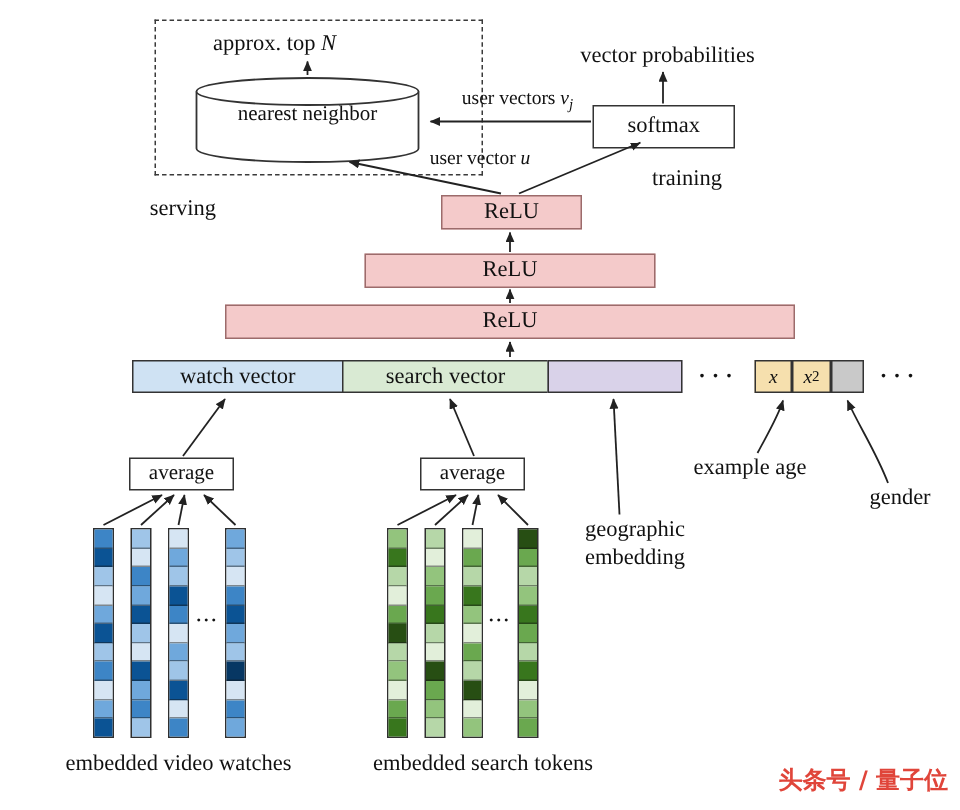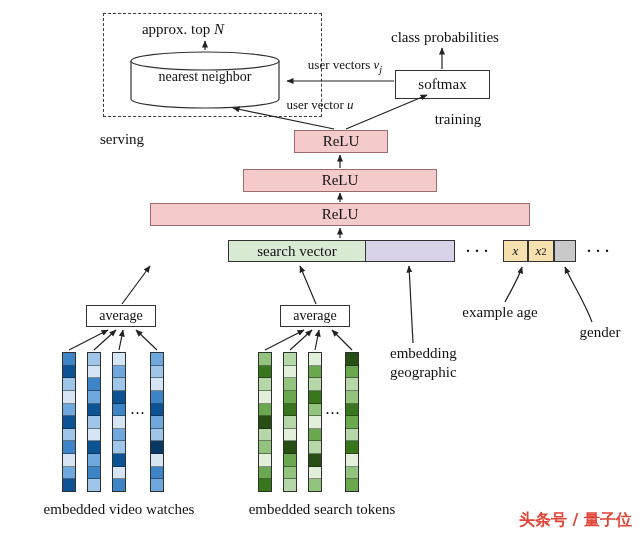--- a/index.html
+++ b/index.html
@@ -68,21 +68,21 @@
 
   <div class="label center" style="left:108px;top:20px;width:150px">
     <span>approx. top</span>
     <span class="it">N</span>
   </div>
   <div class="label center" style="left:140px;top:68px;width:130px;font-size:14px">
     <div>nearest neighbor</div>
   </div>
   <div class="label center" style="left:92px;top:130px;width:60px">serving</div>
 
-  <div class="label center" style="left:370px;top:28px;width:150px">class probabilities</div>
+  <div class="label center" style="left:370px;top:28px;width:150px">vector probabilities</div>
   <div class="box" style="left:395px;top:70px;width:95px;height:29px">
     <span>softmax</span>
   </div>
   <div class="label small center" style="left:295px;top:57px;width:100px">
     <span>user vectors</span>
     <span class="it">v</span><sub class="it">j</sub>
   </div>
   <div class="label small center" style="left:278px;top:97px;width:84px">
     <span>user vector</span>
     <span class="it">u</span>
@@ -92,20 +92,23 @@
   <div class="box" style="left: 294px; top: 130px; width: 94px; height: 23px; background-color: rgb(244, 202, 202); border-color: rgb(156, 107, 107);">
     <span>ReLU</span>
   </div>
   <div class="box" style="left: 243px; top: 169px; width: 194px; height: 23px; background-color: rgb(244, 202, 202); border-color: rgb(156, 107, 107);">
     <span>ReLU</span>
   </div>
   <div class="box" style="left: 150px; top: 203px; width: 380px; height: 23px; background-color: rgb(244, 202, 202); border-color: rgb(156, 107, 107);">
     <span>ReLU</span>
   </div>
 
+  <div class="box" style="left: 88px; top: 240px; width: 141px; height: 22px; background-color: rgb(207, 226, 243);">
+    <span>watch vector</span>
+  </div>
   <div class="box" style="left: 228px; top: 240px; width: 138px; height: 22px; background-color: rgb(217, 234, 211);">
     <span>search vector</span>
   </div>
   <div class="box" style="left: 365px; top: 240px; width: 90px; height: 22px; background-color: rgb(217, 210, 233);"></div>
   <div class="dots" style="left:457px;top:243px;width:44px">···</div>
   <div class="box it" style="left: 503px; top: 240px; width: 25px; height: 22px; font-size: 13px; background-color: rgb(246, 224, 174);">
     <span>x</span>
   </div>
   <div class="box" style="left: 528px; top: 240px; width: 26px; height: 22px; font-size: 13px; background-color: rgb(246, 224, 174);">
     <span class="it">x</span>
@@ -115,22 +118,22 @@
   <div class="dots" style="left:578px;top:243px;width:44px">···</div>
 
   <div class="box" style="left:86px;top:305px;width:70px;height:22px;font-size:14px">
     <span>average</span>
   </div>
   <div class="box" style="left:280px;top:305px;width:70px;height:22px;font-size:14px">
     <span>average</span>
   </div>
 
   <div class="label" style="left:390px;top:344px;width:110px">
+    <div>geographic</div>
     <div>embedding</div>
-    <div>geographic</div>
   </div>
   <div class="label center" style="left:450px;top:303px;width:100px">example age</div>
   <div class="label center" style="left:570px;top:323px;width:60px">gender</div>
 
   <div class="col" style="left:62px;top:352px">
       <div class="stripe" style="background-color: rgb(61, 133, 198);"></div>
       <div class="stripe" style="background-color: rgb(11, 83, 148);"></div>
       <div class="stripe" style="background-color: rgb(159, 197, 232);"></div>
       <div class="stripe" style="background-color: rgb(214, 229, 243);"></div>
       <div class="stripe" style="background-color: rgb(111, 168, 220);"></div>

